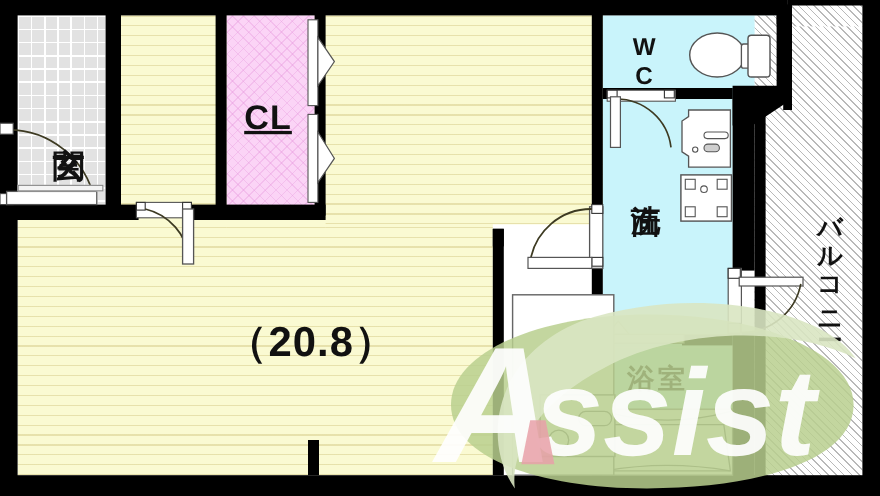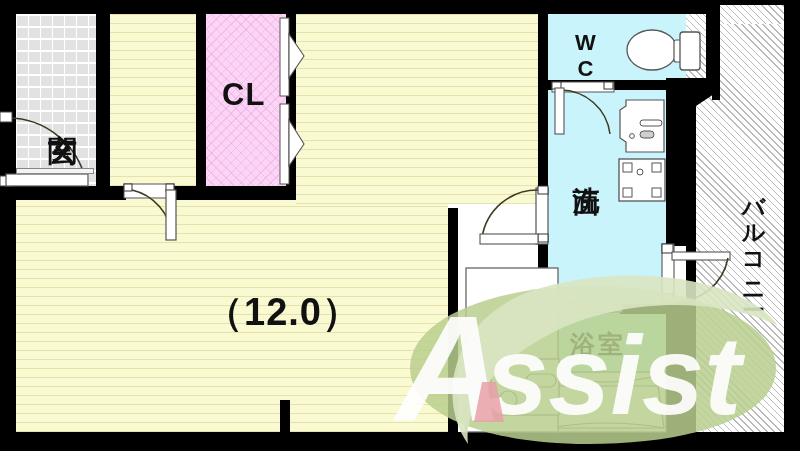--- a/index.html
+++ b/index.html
@@ -245,24 +245,24 @@
     <svg width="70" height="58" viewBox="0 0 70 58">
       <rect x="1" y="1" width="68" height="56" fill="#fff" stroke="#666" stroke-width="1.3"></rect>
       <rect x="36" y="16" width="30" height="13" rx="6.5" fill="#fff" stroke="#666" stroke-width="1.2"></rect>
       <circle cx="18" cy="42" r="9" fill="#fff" stroke="#666" stroke-width="1.2"></circle>
     </svg>
   </div>
 
   <div class="label jp" style="left:34px;top:78px;font-size:29px;line-height:34px;width:46px;text-align:center;
               writing-mode:vertical-rl;height:72px;letter-spacing:4px;">玄関</div>
 
-  <div class="label" style="left:222px;top:79px;font-size:31px;">CL</div>
-
-
-  <div class="label" style="left:205px;top:293px;font-size:38px;letter-spacing:1px;">（12.0）</div>
+  <div class="label" style="left:222px;top:91px;font-size:31px;text-decoration:underline;">CL</div>
+
+
+  <div class="label" style="left:205px;top:293px;font-size:38px;letter-spacing:1px;">（20.8）</div>
 
   <div class="label" style="left:572px;top:30px;font-size:22px;line-height:25px;width:26px;
               writing-mode:vertical-rl;text-orientation:upright;height:54px;">WC</div>
 
   <div class="label jp" style="left:570px;top:165px;font-size:27px;line-height:32px;
               writing-mode:vertical-rl;height:66px;letter-spacing:4px;">洗面</div>
 
   <div class="label jp" style="left:570px;top:332px;font-size:25px;letter-spacing:3px;">浴室</div>
 
   <div class="label jp" style="left:740px;top:180px;font-size:23px;line-height:27px;

